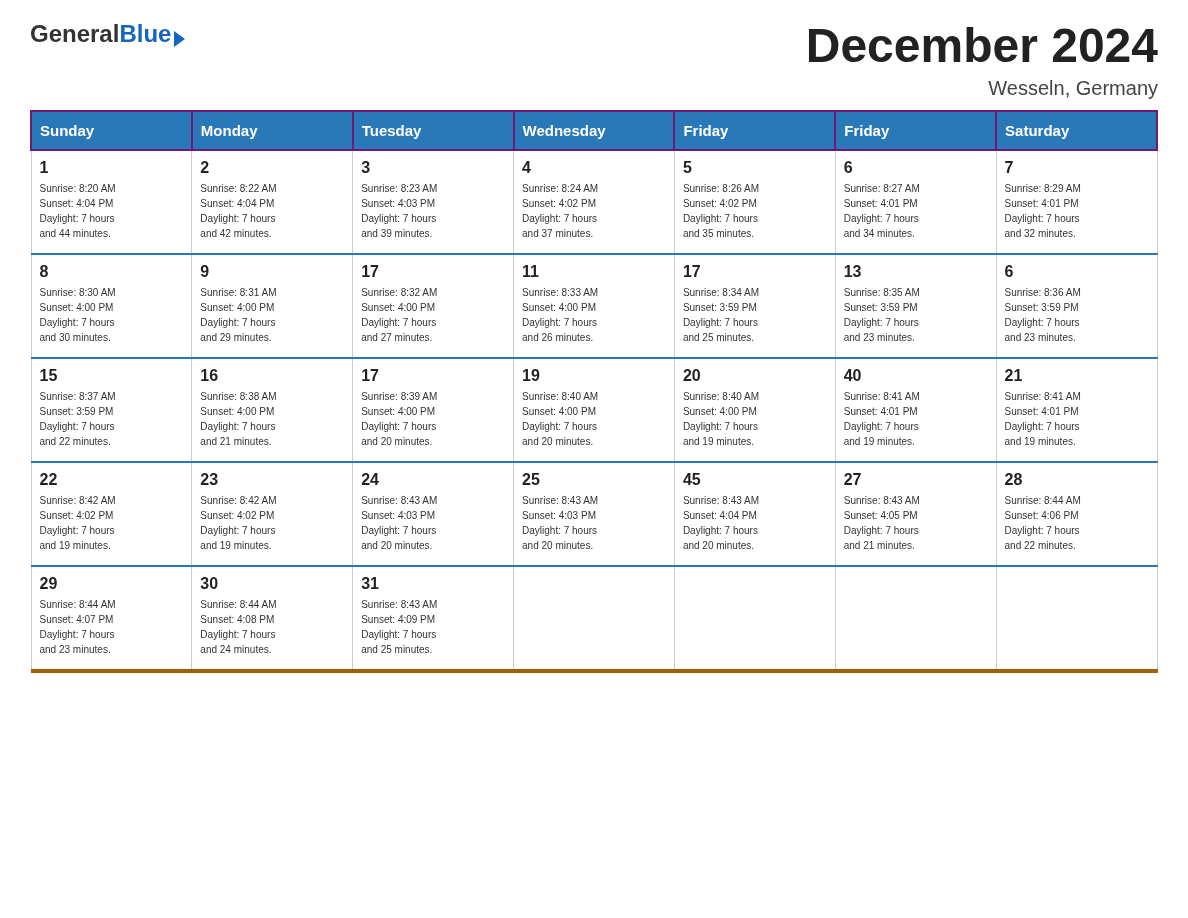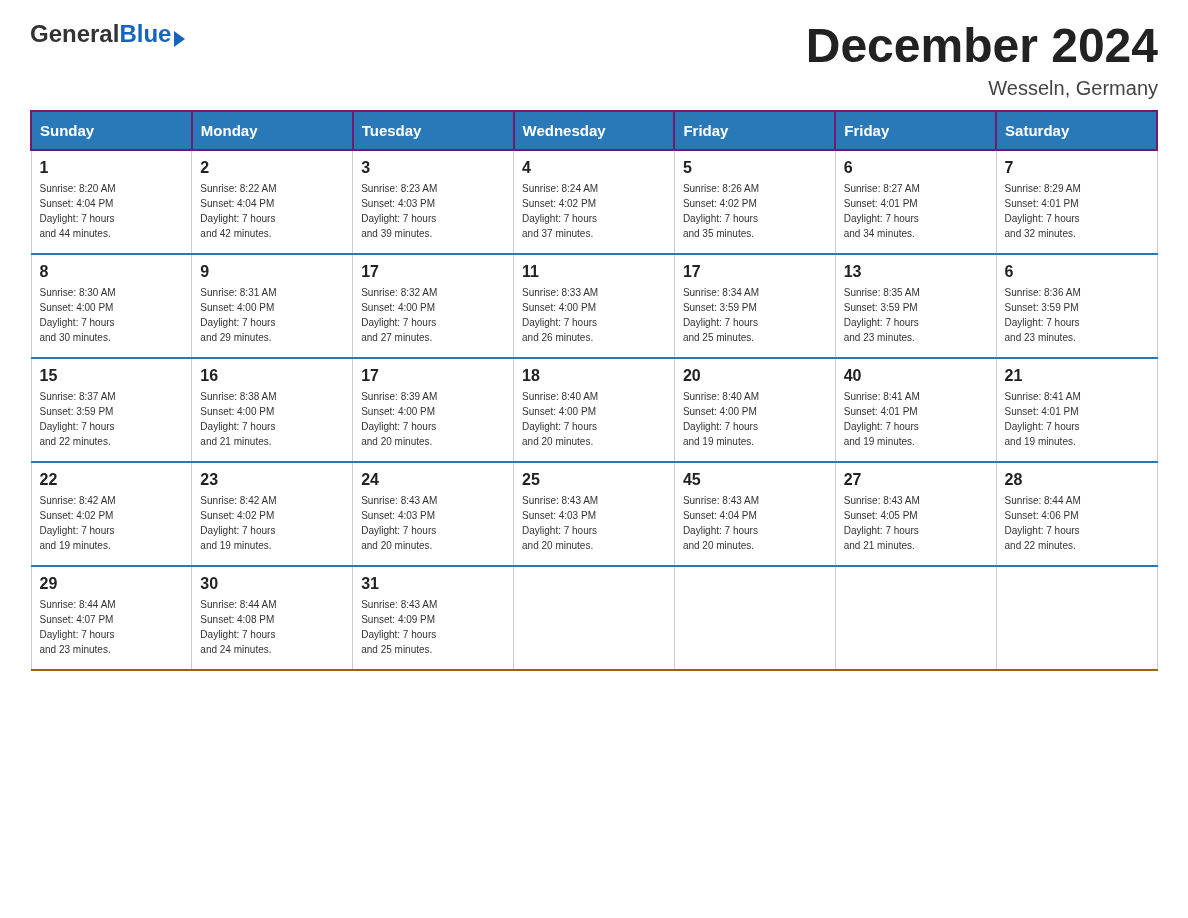--- a/index.html
+++ b/index.html
@@ -68,21 +68,21 @@
     }
     .day-info {
       font-size: 10px;
       color: #333;
       line-height: 1.5;
     }
     .calendar tr td {
       border-bottom: 2px solid #2979b8;
     }
     .calendar tr:last-child td {
-      border-bottom: 2px solid #a16207;
+      border-bottom: 4px solid #a16207;
     }
     .logo-wrapper {
       display: flex;
       align-items: center;
       gap: 0;
     }
     .logo-general {
       font-size: 24px;
       font-weight: bold;
       color: #333;
@@ -293,21 +293,21 @@
         <td>
         <div class="day-number">17</div>
         <div class="day-info">
           Sunrise: 8:39 AM<br>
           Sunset: 4:00 PM<br>
           Daylight: 7 hours<br>
           and 20 minutes.
         </div>
       </td>
         <td>
-        <div class="day-number">18</div>
+        <div class="day-number">19</div>
         <div class="day-info">
           Sunrise: 8:40 AM<br>
           Sunset: 4:00 PM<br>
           Daylight: 7 hours<br>
           and 20 minutes.
         </div>
       </td>
         <td>
         <div class="day-number">20</div>
         <div class="day-info">

